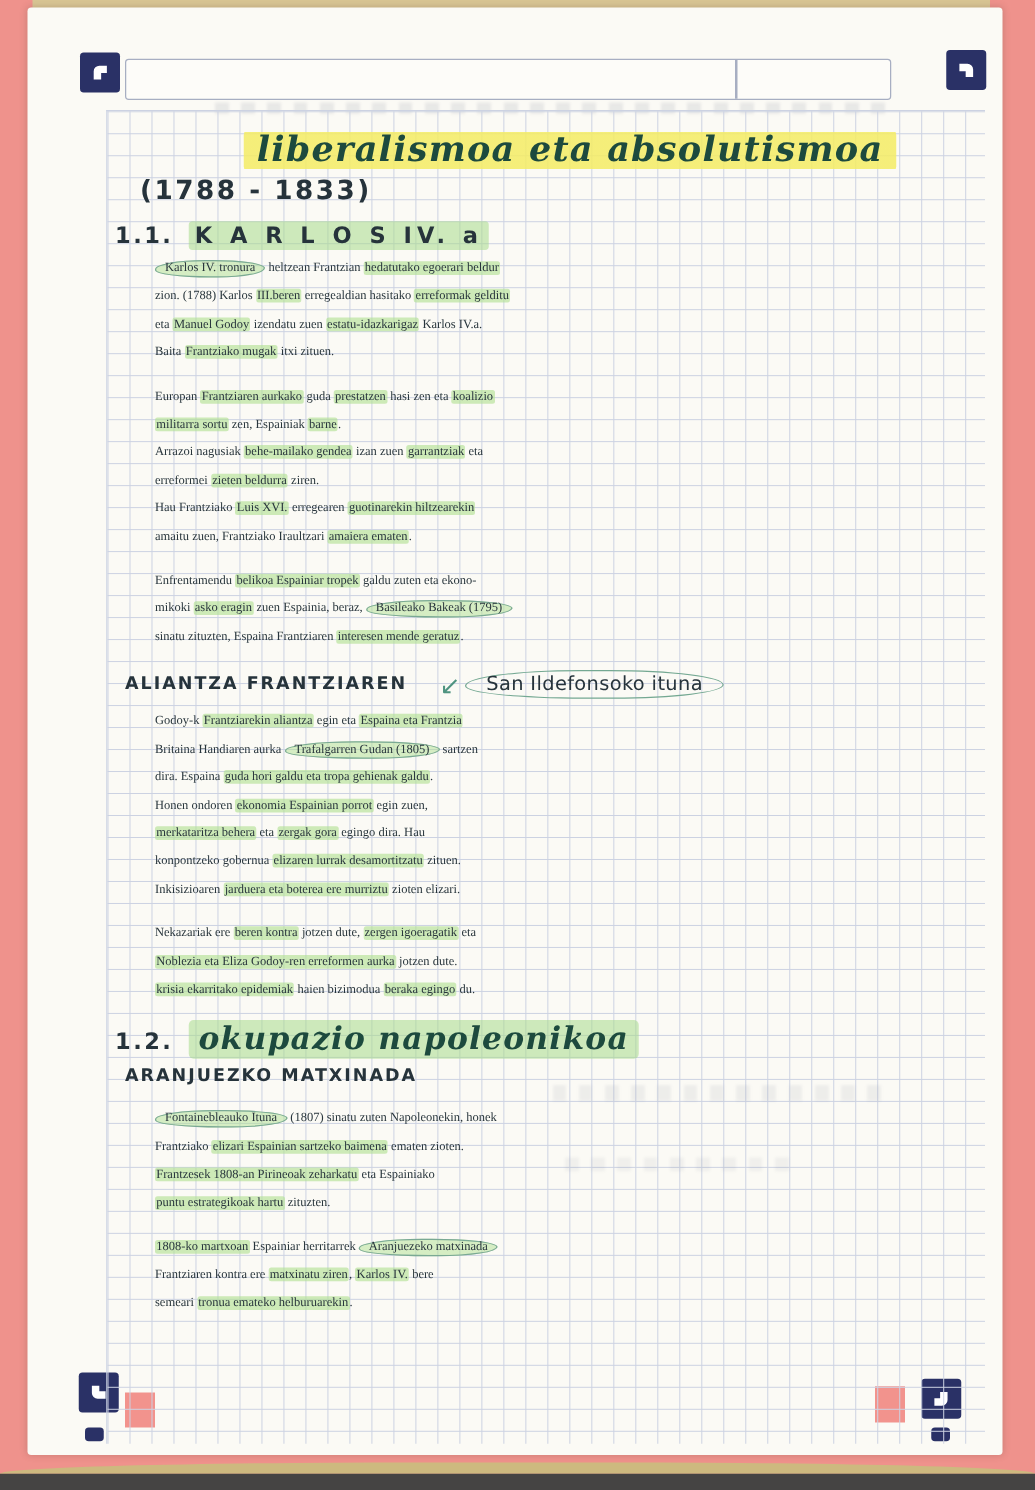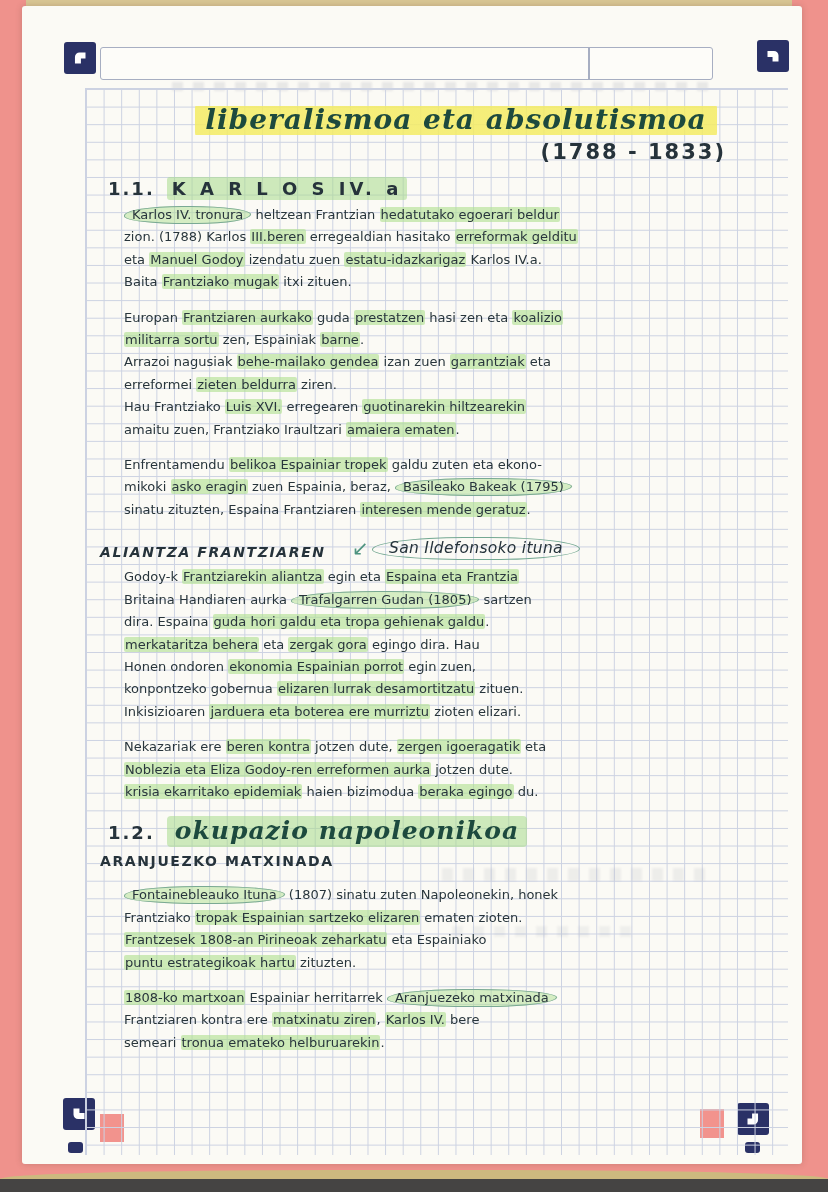--- a/index.html
+++ b/index.html
@@ -42,39 +42,39 @@
   .grid{position:absolute;left:63px;top:82px;width:702px;height:1066px;overflow:hidden;
     background-image:linear-gradient(#ccd2e2 1px,transparent 1px),
       linear-gradient(90deg,#ccd2e2 1px,transparent 1px);
     background-size:17.6px 17.6px;border-left:1px solid #ccd2e2;border-top:1px solid #ccd2e2;}
   .content{position:relative;padding:10px 4px 0 2px;color:#28353c;}
 
   .title-line{text-align:center;margin:4px 0 4px 40px;}
   .title-text{font-family:"DejaVu Serif",serif;font-style:italic;font-weight:bold;
     font-size:28px;letter-spacing:1px;color:#1d4a3e;padding:1px 10px 3px;border-radius:6px;
     background:linear-gradient(rgba(244,236,100,0) 10%,rgba(244,236,100,.85) 10% 90%,rgba(244,236,100,0) 90%);}
-  .years{text-align:right;margin:2px 58px 14px 0;font-size:21px;font-weight:bold;
+  .years{text-align:left;margin:2px 58px 14px 0;font-size:21px;font-weight:bold;
     letter-spacing:2px;color:#26333b;padding-left:24px;}
 
-  .section{font-size:18px;font-weight:bold;color:#26333b;margin:6px 0 5px 20px;}
+  .section{font-size:18px;font-weight:bold;color:#26333b;margin:6px 0 5px 4px;}
   .section .num{margin-right:12px;letter-spacing:2px;}
   .head-caps{letter-spacing:4px;background:rgba(168,219,138,.55);padding:1px 5px;border-radius:3px;}
   .head-cursive{font-family:"DejaVu Serif",serif;font-style:italic;font-size:25px;
     color:#1d4a3e;background:rgba(168,219,138,.55);padding:0 8px 2px;border-radius:4px;letter-spacing:1px;}
 
   .subhead{font-size:14px;font-weight:bold;letter-spacing:1.6px;color:#26333b;margin:1px 0 13px 42px;}
   .subhead.ind0{margin-left:12px;margin-top:8px;margin-bottom:15px;}
 
-  .annhead{display:flex;align-items:flex-end;margin:4px 0 6px 12px;font-size:14px;
-    font-weight:bold;letter-spacing:1.6px;color:#26333b;font-style:italic;}
+  .annhead{display:flex;align-items:center;margin:4px 0 6px 12px;font-size:14px;
+    font-weight:bold;letter-spacing:1.6px;color:#26333b;}
   .annhead .arrow{color:#4f9480;font-size:20px;margin:2px 2px 0 26px;font-weight:normal;}
   .annotation{font-weight:normal;font-size:15.5px;letter-spacing:.3px;color:#26333b;
     border:1.7px solid #74a892;border-radius:50% 50% 48% 52%/62% 58% 55% 50%;padding:1px 16px 2px;}
 
-  .para{margin:0 0 13px 36px;font-size:13px;line-height:22.4px;color:#28353c;}
+  .para{margin:0 0 13px 36px;font-size:10px;line-height:22.4px;color:#28353c;font-family:Liberation Serif, serif;}
   .line{white-space:nowrap;}
   .hl{background:rgba(176,224,146,.62);border-radius:2px;padding:0 1px;}
   .circ{border:1.7px solid #7aa994;border-radius:49% 51% 46% 54%/58% 50% 58% 46%;
     padding:0 7px 1px;background:rgba(176,224,146,.5);}
 </style>
 </head>
 <body>
 
 <div class="backdrop-top"></div>
 
@@ -136,35 +136,35 @@
         </div>
         <div class="annhead">
           <span>ALIANTZA FRANTZIAREN</span>
           <span class="arrow">↙</span>
           <span class="annotation">San Ildefonsoko ituna</span>
         </div>
         <div class="para">
           <div class="line"><span>Godoy-k </span><span class="hl">Frantziarekin aliantza</span><span> egin eta </span><span class="hl">Espaina eta Frantzia</span></div>
           <div class="line"><span>Britaina Handiaren aurka </span><span class="circ">Trafalgarren Gudan (1805)</span><span> sartzen</span></div>
           <div class="line"><span>dira. Espaina </span><span class="hl">guda hori galdu eta tropa gehienak galdu</span><span>.</span></div>
+          <div class="line"><span>Honen ondoren </span><span class="hl">ekonomia Espainian porrot</span><span> egin zuen,</span></div>
           <div class="line"><span class="hl">merkataritza behera</span><span> eta </span><span class="hl">zergak gora</span><span> egingo dira. Hau</span></div>
-          <div class="line"><span>Honen ondoren </span><span class="hl">ekonomia Espainian porrot</span><span> egin zuen,</span></div>
           <div class="line"><span>konpontzeko gobernua </span><span class="hl">elizaren lurrak desamortitzatu</span><span> zituen.</span></div>
           <div class="line"><span>Inkisizioaren </span><span class="hl">jarduera eta boterea ere murriztu</span><span> zioten elizari.</span></div>
         </div>
         <div class="para">
           <div class="line"><span>Nekazariak ere </span><span class="hl">beren kontra</span><span> jotzen dute, </span><span class="hl">zergen igoeragatik</span><span> eta</span></div>
           <div class="line"><span class="hl">Noblezia eta Eliza Godoy-ren erreformen aurka</span><span> jotzen dute.</span></div>
           <div class="line"><span class="hl">krisia ekarritako epidemiak</span><span> haien bizimodua </span><span class="hl">beraka egingo</span><span> du.</span></div>
         </div>
         <div class="section"><span class="num">1.2.</span><span class="head-cursive">okupazio napoleonikoa</span></div>
         <div class="subhead ind0">ARANJUEZKO MATXINADA</div>
         <div class="para">
           <div class="line"><span class="circ">Fontainebleauko Ituna</span><span> (1807) sinatu zuten Napoleonekin, honek</span></div>
-          <div class="line"><span>Frantziako </span><span class="hl">tropak Espainian sartzeko elizaren</span><span> ematen zioten.</span></div>
+          <div class="line"><span>Frantziako </span><span class="hl">elizari Espainian sartzeko baimena</span><span> ematen zioten.</span></div>
           <div class="line"><span class="hl">Frantzesek 1808-an Pirineoak zeharkatu</span><span> eta Espainiako</span></div>
           <div class="line"><span class="hl">puntu estrategikoak hartu</span><span> zituzten.</span></div>
         </div>
         <div class="para">
           <div class="line"><span class="hl">1808-ko martxoan</span><span> Espainiar herritarrek </span><span class="circ">Aranjuezeko matxinada</span></div>
           <div class="line"><span>Frantziaren kontra ere </span><span class="hl">matxinatu ziren</span><span>, </span><span class="hl">Karlos IV.</span><span> bere</span></div>
           <div class="line"><span>semeari </span><span class="hl">tronua emateko helburuarekin</span><span>.</span></div>
         </div>
       </div>
   </div>

